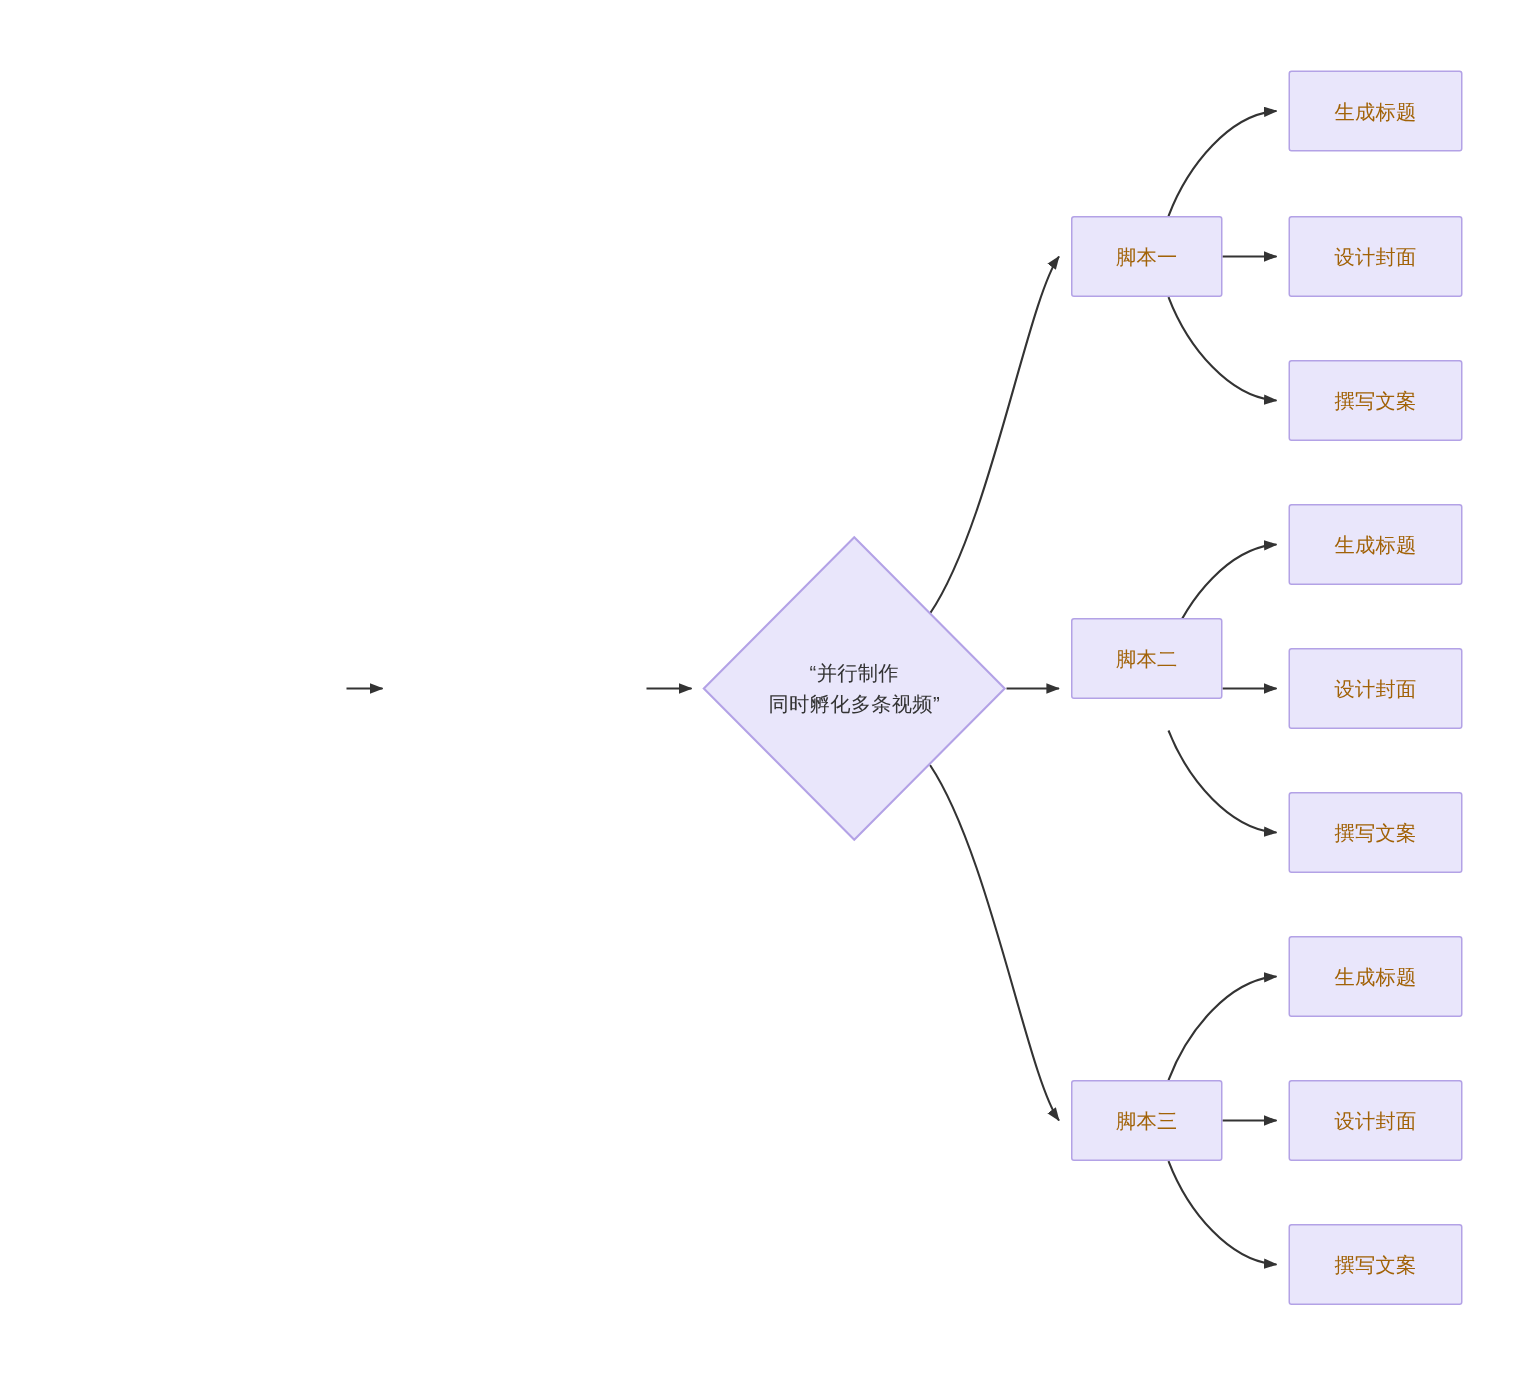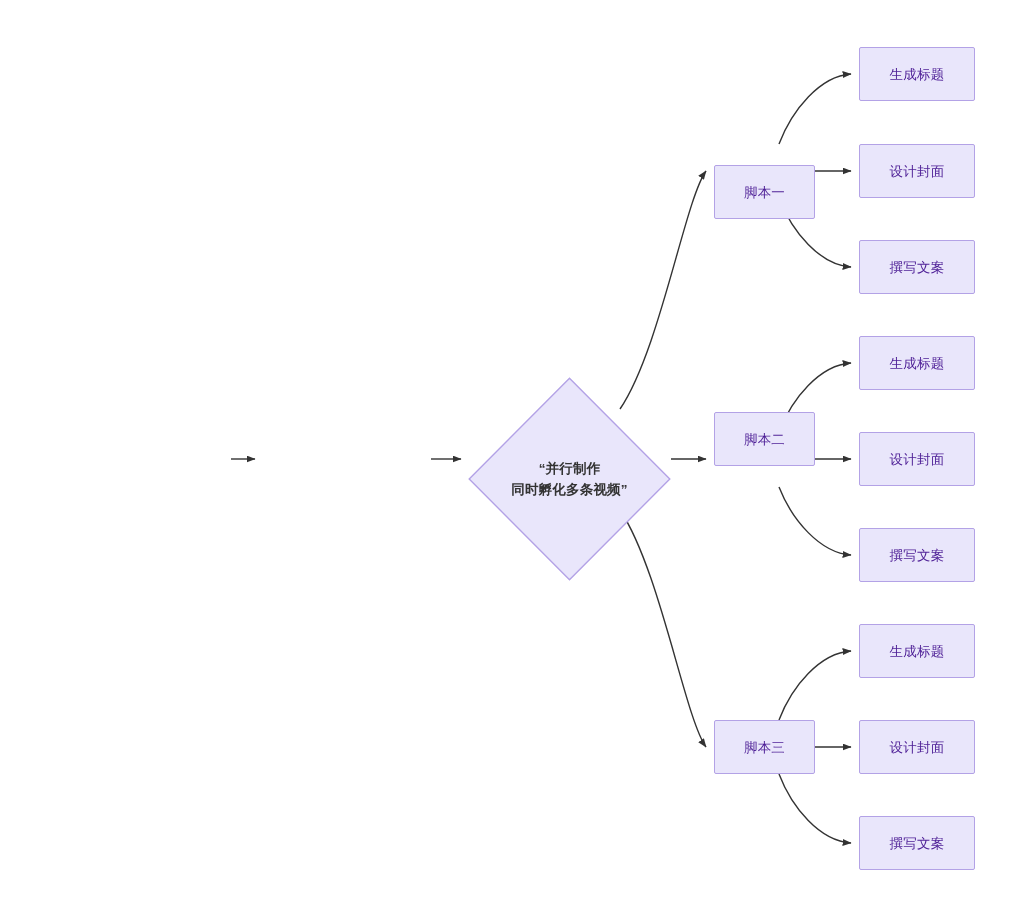--- a/index.html
+++ b/index.html
@@ -31,21 +31,21 @@
   .node {
     position: absolute;
     box-sizing: border-box;
     display: flex;
     align-items: center;
     justify-content: center;
     text-align: center;
     background: #e9e6fb;
     border: 1.4px solid #b3a2e6;
     border-radius: 2px;
-    color: #4c1d95;
+    color: #a16207;
     font-size: 13.5px;
     line-height: 21px;
     letter-spacing: 0.2px;
     white-space: pre-line;
     z-index: 2;
   }
   .node.small {
     font-size: 13.5px;
   }
   .diamond-wrap {
@@ -106,29 +106,29 @@
     <path d="M815,459 L851,459" stroke="#333333" stroke-width="1.4" fill="none" marker-end="url(#arrow)"></path>
     <path d="M779,487 C792,520 820,553 851,555" stroke="#333333" stroke-width="1.4" fill="none" marker-end="url(#arrow)"></path>
 
     <path d="M779,720 C792,686 820,653 851,651" stroke="#333333" stroke-width="1.4" fill="none" marker-end="url(#arrow)"></path>
     <path d="M815,747 L851,747" stroke="#333333" stroke-width="1.4" fill="none" marker-end="url(#arrow)"></path>
     <path d="M779,774 C792,808 820,841 851,843" stroke="#333333" stroke-width="1.4" fill="none" marker-end="url(#arrow)"></path>
   </svg>
 
 
 
-  <div class="diamond-wrap" style="left:468px; top:377px; width:203px; height:204px;font-weight:bold;">
+  <div class="diamond-wrap" style="left:468px; top:357px; width:203px; height:204px;">
     <svg class="diamond-shape" viewBox="0 0 203 204" xmlns="http://www.w3.org/2000/svg">
       <polygon points="101.5,1.2 201.8,102 101.5,202.8 1.2,102" fill="#e9e6fb" stroke="#b3a2e6" stroke-width="1.4"></polygon>
     </svg>
     <div class="diamond-label">“并行制作
 同时孵化多条视频”</div>
   </div>
 
-  <div class="node small" style="left:714px; top:144px; width:101px; height:54px;margin-top:21px;">脚本一</div>
+  <div class="node small" style="left:714px; top:144px; width:101px; height:54px;">脚本一</div>
   <div class="node small" style="left:714px; top:412px; width:101px; height:54px;">脚本二</div>
   <div class="node small" style="left:714px; top:720px; width:101px; height:54px;">脚本三</div>
 
   <div class="node small" style="left:859px; top:47px; width:116px; height:54px;">生成标题</div>
   <div class="node small" style="left:859px; top:144px; width:116px; height:54px;">设计封面</div>
   <div class="node small" style="left:859px; top:240px; width:116px; height:54px;">撰写文案</div>
 
   <div class="node small" style="left:859px; top:336px; width:116px; height:54px;">生成标题</div>
   <div class="node small" style="left:859px; top:432px; width:116px; height:54px;">设计封面</div>
   <div class="node small" style="left:859px; top:528px; width:116px; height:54px;">撰写文案</div>

